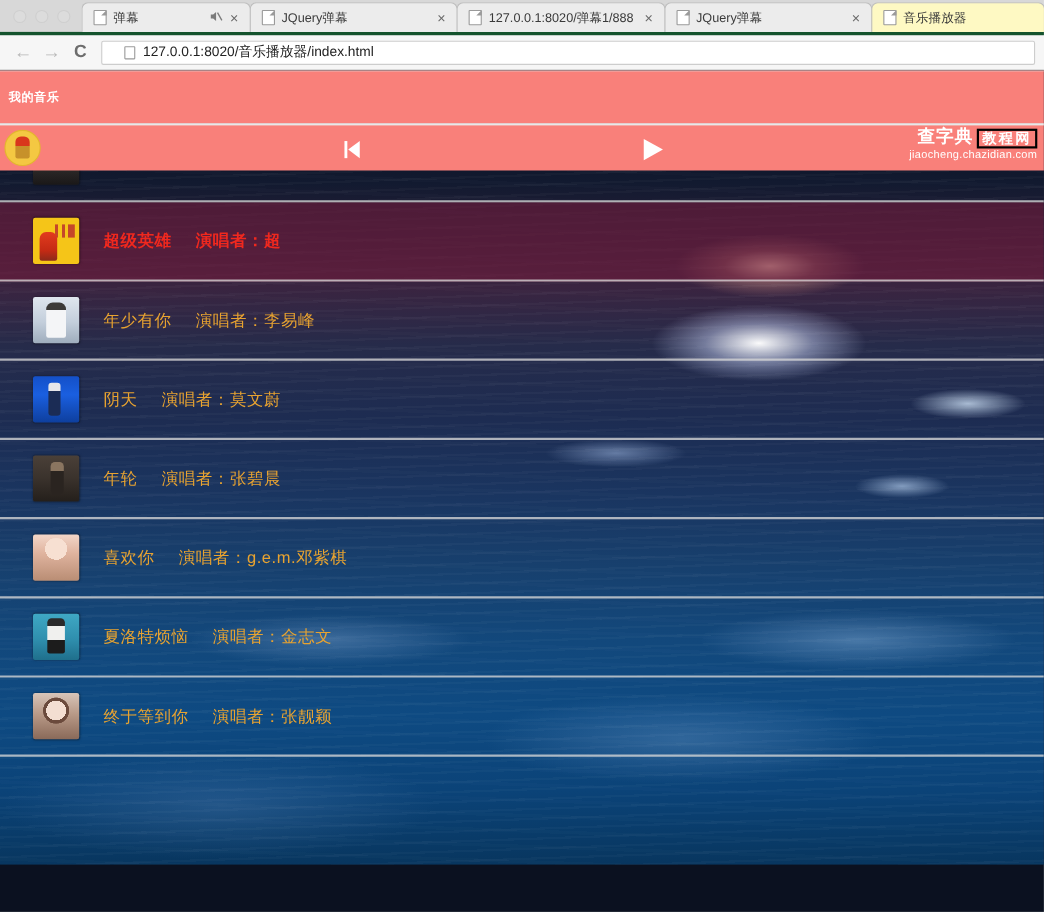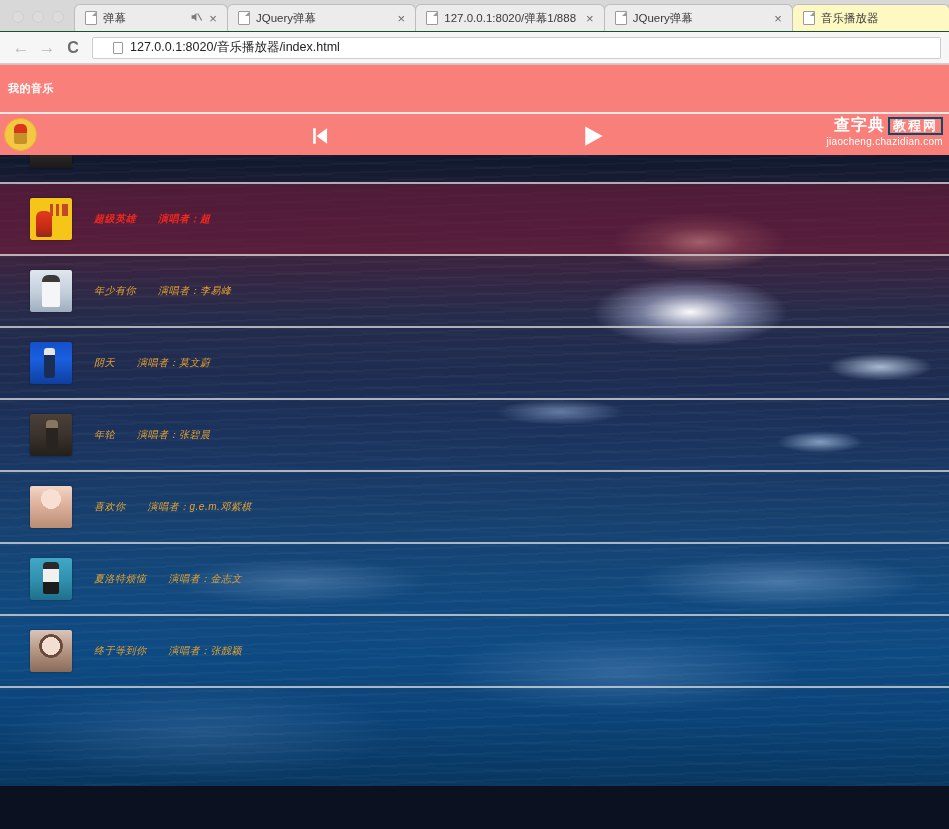--- a/index.html
+++ b/index.html
@@ -8,21 +8,21 @@
     font-family: "Liberation Sans", "DejaVu Sans", sans-serif;
     overflow: hidden; background: #fff;
   }
 
   
   .browser { width: 949px; height: 829px; display: flex; flex-direction: column; }
 
   .tabstrip {
     height: 32px; background: #d8d8d8;
     display: flex; align-items: flex-end; position: relative;
-    border-bottom: 1px solid #14532d;
+    border-bottom: 3px solid #14532d;
   }
   .winbtns { display: flex; align-items: center; gap: 8px; padding: 0 10px 8px 12px; }
   .winbtn { width: 12px; height: 12px; border-radius: 50%; background: #dcdcdc;
             border: 1px solid #cfcfcf; }
 
   .tab {
     height: 27px; background: #ececec;
     display: flex; align-items: center;
     padding: 0 6px 0 10px;
     border: 1px solid #bdbdbd; border-bottom: none;
@@ -149,21 +149,21 @@
     padding-left: 30px;
     border-bottom: 2px solid rgba(215,215,215,.78);
   }
   .song-row.current { background: rgba(110,28,60,.62); }
 
   .cover {
     width: 42px; height: 42px; flex: 0 0 auto; margin-right: 22px;
     border-radius: 2px; position: relative; overflow: hidden;
     box-shadow: 0 0 2px rgba(0,0,0,.5);
   }
-  .song-text { font-size: 10px; color: #e8a330; white-space: nowrap; letter-spacing: .5px; font-style: italic; }
+  .song-text { font-size: 15px; color: #e8a330; white-space: nowrap; letter-spacing: .5px; }
   .song-row.current .song-text { color: #f0281e; font-weight: bold; }
   .song-text .gap { display: inline-block; width: 22px; }
 
   
   .cv1 { background:
       linear-gradient(180deg,#c0182b 0%,#c0182b 26%,#e8e4e0 26%,#cfc9c4 62%,#2e2a2a 62%,#1a1818 100%); }
   .cv1::after { content:""; position:absolute; left:4px; top:5px; right:4px; height:4px;
       background:repeating-linear-gradient(90deg,rgba(255,255,255,.85) 0 8px,transparent 8px 10px); }
   .cv2 { background: #f5c518; }
   .cv2::after { content:""; position:absolute; left:6px; bottom:3px; width:16px; height:26px;
@@ -225,21 +225,21 @@
   .ico-play { width: 21px; height: 22px; }
 
   .watermark-brand {
     position: absolute; right: 6px; top: 3px; text-align: center;
     line-height: 1.05; pointer-events: none;
   }
   .wb-row { display: flex; align-items: center; gap: 3px; justify-content: flex-end; }
   .wb-cn { font-size: 16px; font-weight: bold; color: #ffffff; letter-spacing: 1px; }
   .wb-box {
     font-size: 13px; font-weight: bold; color: #ffffff;
-    border: 2px solid #0c4a6e; padding: 0 3px; letter-spacing: 2px;
+    border: 2px solid #000000; padding: 0 3px; letter-spacing: 2px;
   }
   .wb-sub { font-size: 10px; color: #ffffff; letter-spacing: .3px; margin-top: 2px; }
 </style>
 </head>
 <body>
 
 <div class="browser">
 
   <div class="tabstrip">
     <div class="winbtns">

